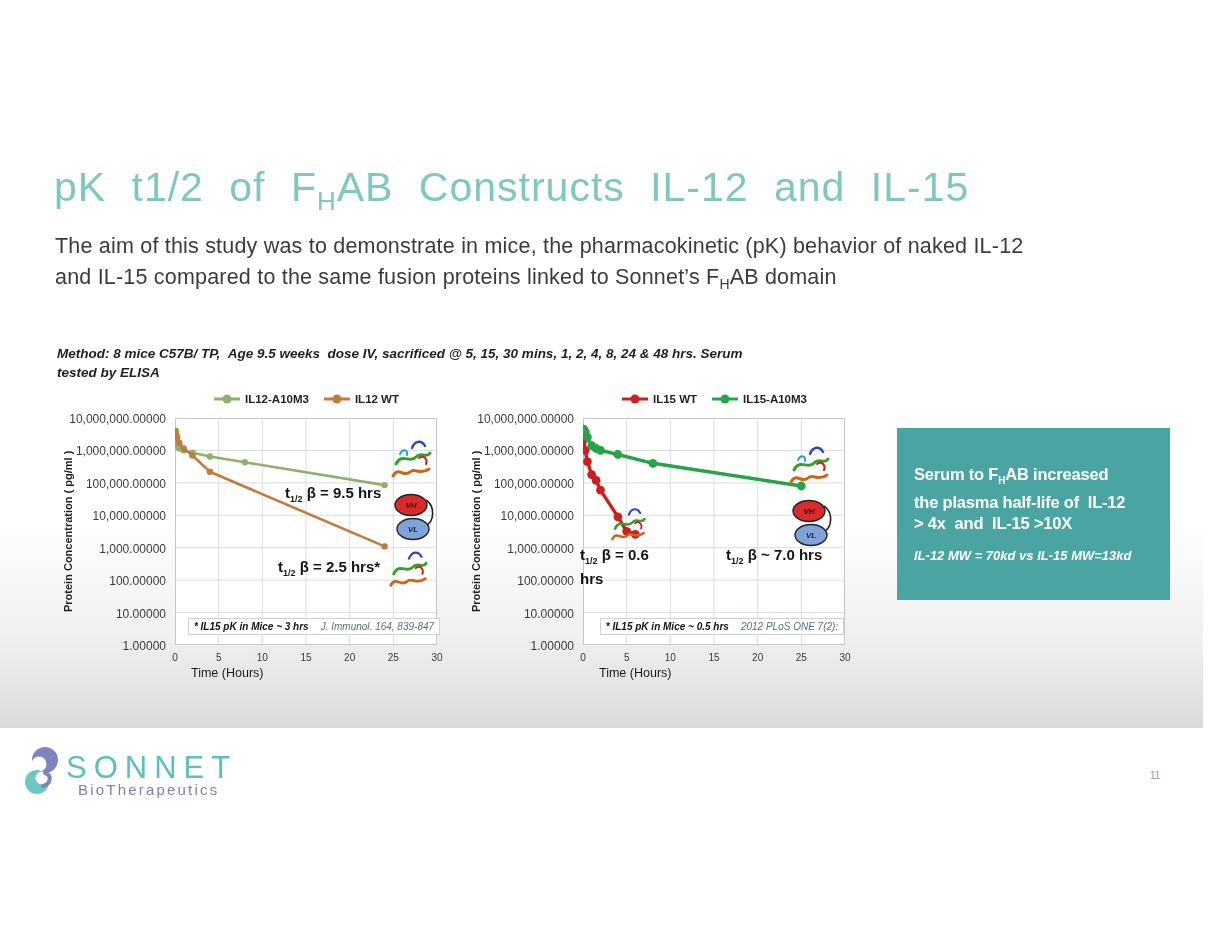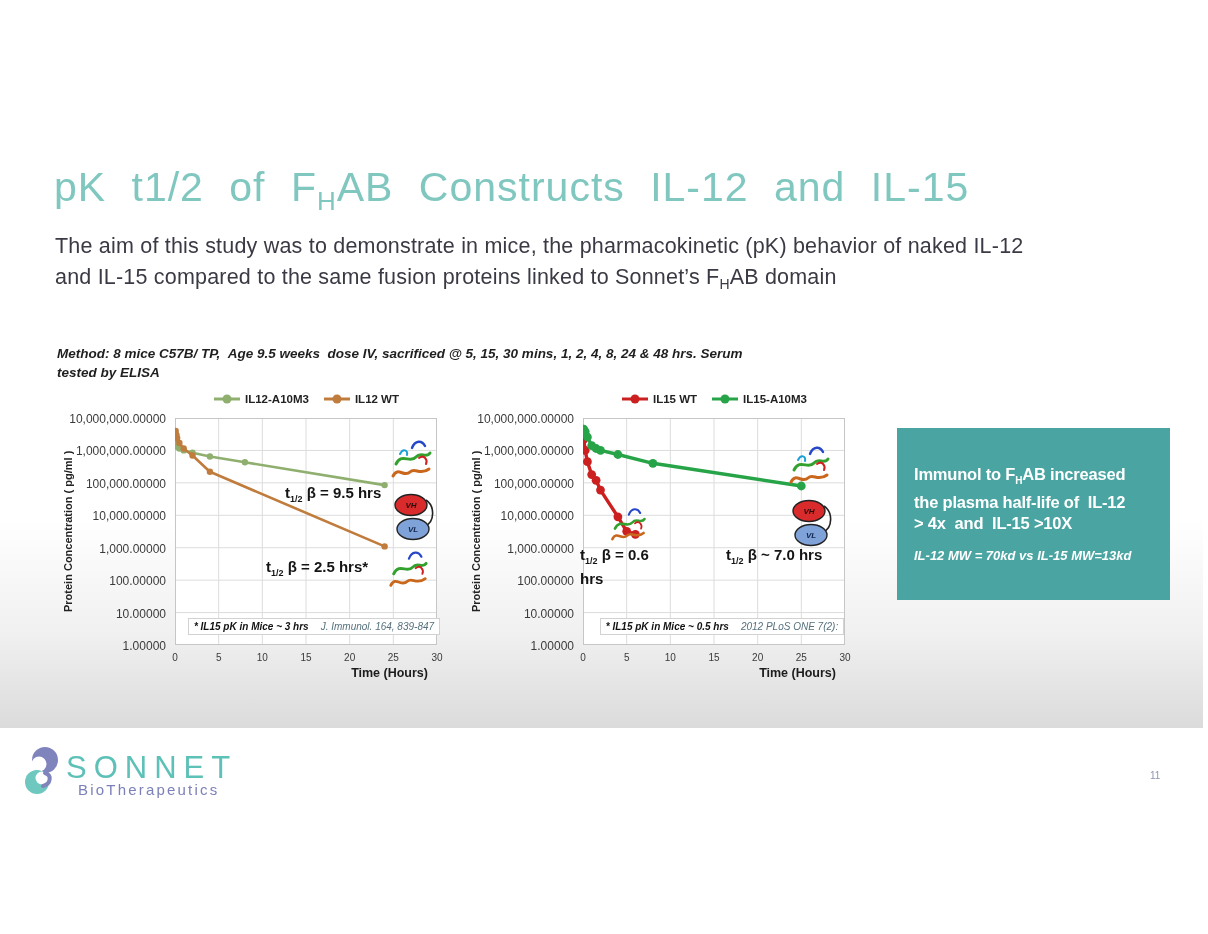--- a/index.html
+++ b/index.html
@@ -20,21 +20,21 @@
   .legend{position:absolute;left:115px;top:3px;width:262px;display:flex;justify-content:center;gap:14px;
           font-weight:bold;font-size:11.5px;color:#222;align-items:center;}
   .lg-item{display:flex;align-items:center;gap:4px;}
   .ylabel{position:absolute;left:0;top:28px;height:227px;width:16px;writing-mode:vertical-rl;
           transform:rotate(180deg);display:flex;align-items:center;justify-content:center;
           font-weight:bold;font-size:11px;color:#222;}
   .yticks,.xticks{position:absolute;left:0;top:0;width:100%;height:100%;pointer-events:none;}
   .ytick{position:absolute;left:0;width:106px;text-align:right;font-size:12px;color:#3a3a3a;}
   .xtick{position:absolute;width:28px;text-align:center;font-size:10px;color:#3a3a3a;}
   .plot-host{position:absolute;left:115px;top:28px;width:262px;height:227px;}
-  .xlabel{position:absolute;left:106px;top:276px;width:262px;text-align:right;font-weight:bold;
+  .xlabel{position:absolute;left:131px;top:276px;width:262px;text-align:left;font-weight:normal;
           font-size:12.5px;color:#1c1c1c;}
   .anno{position:absolute;font-weight:bold;font-size:15px;color:#141414;z-index:4;line-height:17px;}
   .anno sub{font-size:9px;}
   .anno.wrap{width:86px;}
   .footnote{position:absolute;z-index:4;text-align:center;font-size:10px;font-style:italic;left:112px;top:228px;width:284px;}
   .fbox{display:inline-block;background:#fff;border:1px solid #d2d2d2;padding:2px 5px;white-space:nowrap;}
   .fn-bold{font-weight:bold;color:#111;}
   .fn-ref{color:#56707d;margin-left:12px;font-weight:normal;}
   .picon{position:absolute;z-index:3;}
   
@@ -138,21 +138,21 @@
         <div class="xtick" style="left: 144.667px; top: 262px;">5</div>
         <div class="xtick" style="left: 188.333px; top: 262px;">10</div>
         <div class="xtick" style="left: 232px; top: 262px;">15</div>
         <div class="xtick" style="left: 275.667px; top: 262px;">20</div>
         <div class="xtick" style="left: 319.333px; top: 262px;">25</div>
         <div class="xtick" style="left: 363px; top: 262px;">30</div>
       </div>
     <div class="xlabel">Time (Hours)</div>
 
     <div class="anno" style="left:225px;top:94px;"><span>t</span><sub>1/2</sub><span> β = 9.5 hrs</span></div>
-    <div class="anno" style="left:206px;top:168px;"><span>t</span><sub>1/2</sub><span> β = 2.5 hrs*</span></div>
+    <div class="anno" style="left:218px;top:168px;"><span>t</span><sub>1/2</sub><span> β = 2.5 hrs*</span></div>
 
     <div class="footnote"><span class="fbox"><span class="fn-bold">* IL15 pK in Mice ~ 3 hrs</span><span class="fn-ref">J. Immunol. 164, 839-847</span></span></div>
 
     <div class="picon" style="left:328px;top:46px;">
       <svg width="46" height="50" viewBox="0 0 46 50" fill="none" stroke-linecap="round">
         <path d="M5 40 C10 30,16 42,22 36 C27 31,32 40,41 33" stroke="#c9681c" stroke-width="3"></path>
         <path d="M8 28 C14 16,22 28,28 21 C33 15,38 23,42 17" stroke="#33a12e" stroke-width="3"></path>
         <path d="M24 12 C27 4,34 4,37 10" stroke="#2747c9" stroke-width="2.4"></path>
         <path d="M31 22 C36 18,40 24,38 28" stroke="#cf2020" stroke-width="2"></path>
         <path d="M12 18 C15 12,20 14,19 19" stroke="#19a0d8" stroke-width="2"></path>
@@ -280,21 +280,21 @@
       <svg width="40" height="44" viewBox="0 0 46 50" fill="none" stroke-linecap="round">
         <path d="M5 40 C10 30,16 42,22 36 C27 31,32 40,41 33" stroke="#c9681c" stroke-width="3"></path>
         <path d="M8 28 C14 16,22 28,28 21 C33 15,38 23,42 17" stroke="#33a12e" stroke-width="3"></path>
         <path d="M24 12 C27 4,34 4,37 10" stroke="#2747c9" stroke-width="2.4"></path>
         <path d="M31 22 C36 18,40 24,38 28" stroke="#cf2020" stroke-width="2"></path>
       </svg>
     </div>
   </div>
 
   <div class="callout">
-    <div class="cline"><span>Immunol to F</span><sub>H</sub><span>AB increased</span></div>
+    <div class="cline"><span>Serum to F</span><sub>H</sub><span>AB increased</span></div>
     <div class="cline">the plasma half-life of &nbsp;IL-12</div>
     <div class="cline">&gt; 4x &nbsp;and &nbsp;IL-15 &gt;10X</div>
     <div class="cnote">IL-12 MW = 70kd vs IL-15 MW=13kd</div>
   </div>
 
   <div class="logo">
     <span>
       <svg width="36" height="54" viewBox="0 0 36 54">
         <circle cx="21" cy="16" r="13" fill="#8084bd"></circle>
         <circle cx="15" cy="20" r="7.5" fill="#ffffff"></circle>

